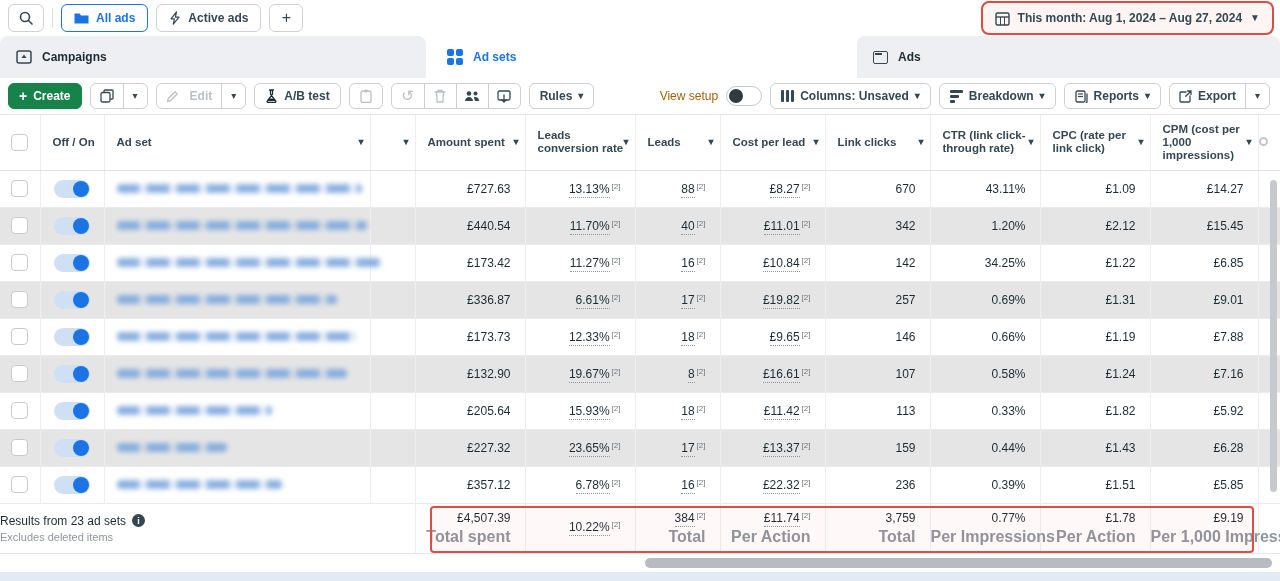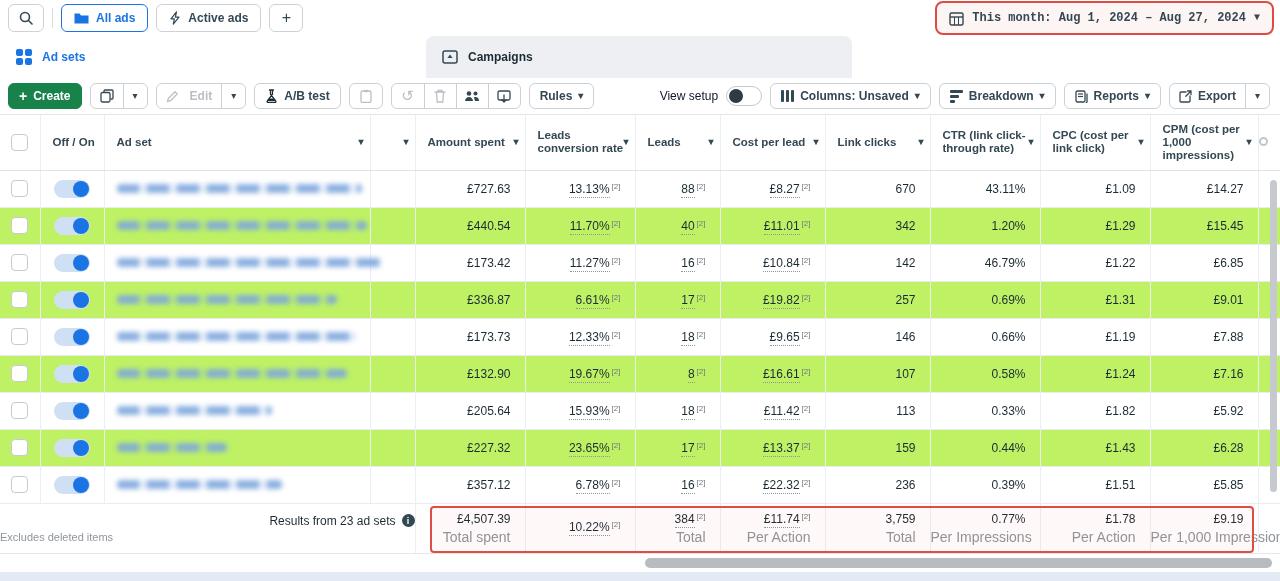--- a/index.html
+++ b/index.html
@@ -11,21 +11,21 @@
   .topbar { display:flex; align-items:center; height:36px; padding:0 6px 0 8px; gap:8px; background:#fff; }
   .iconbtn { display:flex; align-items:center; justify-content:center; width:36px; height:28px;
              border:1px solid #ced2d6; border-radius:6px; background:#fff; color:#344854; cursor:pointer; }
   .vdiv { width:1px; height:20px; background:#dadde1; }
   .chip { display:flex; align-items:center; gap:7px; height:28px; padding:0 12px; border:1px solid #ced2d6;
           border-radius:6px; background:#fff; font-weight:700; color:#344854; cursor:pointer; white-space:nowrap; }
   .chip.active { border-color:#1b74e4; color:#1b74e4; }
   .chip .ic { display:flex; }
   .datechip { margin-left:auto; display:flex; align-items:center; gap:8px; height:34px; padding:0 12px;
               border:2px solid #dd4b42; border-radius:8px; background:rgba(221,75,66,0.06);
-              font-weight:700; color:#344854; cursor:pointer; white-space:nowrap;font-family:Liberation Mono, monospace; }
+              font-weight:700; color:#344854; cursor:pointer; white-space:nowrap; }
   .caret { font-size:10px; color:#344854; line-height:1; }
 
   
   .tabsbar { display:flex; align-items:stretch; height:42px; gap:5px; background:#fff; }
   .tab { display:flex; align-items:center; gap:10px; padding:0 16px; background:#edeff3;
          border-radius:8px 8px 0 0; font-weight:700; color:#1c2b33; cursor:pointer; }
   .tab.t-campaigns { width:426px; }
   .tab.t-adsets { width:421px; background:#fff; color:#1b74e4; }
   .tab.t-ads { flex:1; background:#edeff3; }
   .grid4 { display:grid; grid-template-columns:7px 7px; grid-template-rows:7px 7px; gap:2px; }
@@ -40,56 +40,56 @@
          border-radius:6px; background:#fff; font-weight:700; color:#344854; cursor:pointer; white-space:nowrap; }
   .btn.green { background:#17824a; border-color:#17824a; color:#fff; }
   .split { display:flex; height:26px; border:1px solid #ccd0d5; border-radius:6px; overflow:hidden; background:#fff; }
   .split > div { display:flex; align-items:center; justify-content:center; padding:0 9px; cursor:pointer; }
   .split > div + div { border-left:1px solid #ccd0d5; }
   .disabled { color:#bcc0c4 !important; }
   .igroup { display:flex; height:26px; border:1px solid #ccd0d5; border-radius:6px; overflow:hidden; background:#fff; }
   .igroup > div { display:flex; align-items:center; justify-content:center; width:32px; cursor:pointer; color:#344854; }
   .igroup > div + div { border-left:1px solid #ccd0d5; }
   .right-tools { margin-left:auto; display:flex; align-items:center; gap:8px; }
-  .vs-label { color:#0f172a; font-weight:400; }
+  .vs-label { color:#a16207; font-weight:400; }
   .toggle-off { position:relative; width:36px; height:20px; border:1px solid #c4c8cc; border-radius:10px; background:#fff; cursor:pointer; }
   .toggle-off::after { content:""; position:absolute; left:2px; top:2px; width:14px; height:14px; border-radius:50%; background:#2f3b44; }
   .colsicon { display:flex; gap:2px; }
   .colsicon i { width:3px; height:12px; background:#344854; border-radius:1px; }
   .bdicon { display:flex; flex-direction:column; gap:2px; }
   .bdicon i { height:3px; background:#344854; border-radius:1px; }
   .bdicon i:nth-child(1){width:13px;} .bdicon i:nth-child(2){width:9px;} .bdicon i:nth-child(3){width:5px;}
 
   
   table.grid { table-layout:fixed; width:1280px; border-collapse:collapse; }
   .grid th, .grid td { padding:0; vertical-align:middle; border-right:1px solid #eceef1; }
   .grid th { border-bottom:1px solid #dfe2e6; height:55px; text-align:left; font-weight:700;
              font-size:11.5px; color:#344854; background:#fff; }
   .hc { display:flex; align-items:center; justify-content:space-between; padding:0 6px 0 12px; }
   .hc .hl { line-height:13px; max-height:41px; overflow:hidden; }
   .grid tbody td { height:37px; border-bottom:1px solid #e9ebee; }
-  .grid tbody tr.alt td { background:#bef264; }
+  .grid tbody tr.alt td { background:#e5e5e5; }
   .num { text-align:right; padding-right:14px !important; white-space:nowrap; }
   .dot { border-bottom:1px dotted #8f959b; padding-bottom:1px; }
   sup.fn { font-size:8px; color:#6f767d; margin-left:2px; vertical-align:4px; }
   .cb { display:block; margin:0 auto; width:17px; height:17px; border:1px solid #c6cbd0; border-radius:4px; background:#fff; cursor:pointer; }
   .tgl { position:relative; display:block; margin:0 auto; width:36px; height:18px; border-radius:9px; background:#cfe0f5; cursor:pointer; }
   .tgl::after { content:""; position:absolute; right:1px; top:1px; width:16px; height:16px; border-radius:50%; background:#1b74e4; }
   .nameblur { height:9px; border-radius:4px; margin-left:12px;
               background:repeating-linear-gradient(90deg,#7fa8dd 0 22px, rgba(127,168,221,0.25) 22px 30px);
               filter:blur(2.5px); opacity:0.9; }
   .gearcell { text-align:center; color:#b8bcc1; font-size:11px; border-right:none !important; }
   .ring { display:inline-block; width:9px; height:9px; border:2px solid #c3c7cc; border-radius:50%; }
 
   
   .grid tfoot td { height:50px; border-bottom:1px solid #e5e7ea; border-top:1px solid #dfe2e6; background:#fff; }
   .tval { font-size:12px; color:#1c2b33; white-space:nowrap; }
-  .tsub { font-size:14px; color:#8f959d; margin-top:3px; white-space:nowrap; }
+  .tsub { font-size:16px; color:#8f959d; margin-top:3px; white-space:nowrap;font-weight:bold; }
   .results { padding-left:114px; }
-  .results .r1 { font-weight:400; color:#1c2b33; display:flex; align-items:center; gap:6px;justify-content:flex-end; }
+  .results .r1 { font-weight:400; color:#1c2b33; display:flex; align-items:center; gap:6px; }
   .results .r2 { color:#8f959d; font-size:11px; margin-top:3px; }
   .info-i { display:inline-flex; align-items:center; justify-content:center; width:13px; height:13px; border-radius:50%;
             background:#344854; color:#fff; font-size:9px; font-weight:700; font-style:normal; }
 
   
   .hscroll { position:absolute; left:645px; top:558px; width:627px; height:10px; background:#b8bbc0; border-radius:5px; }
   .bluestrip { position:absolute; left:0; bottom:0; width:1280px; height:9px; background:#e2ebf5; }
   .vscroll { position:absolute; right:3px; top:180px; width:7px; height:312px; background:#c6c9ce; border-radius:4px; }
   .annot-totals { position:absolute; left:430px; top:506px; width:824px; height:47px; border:2px solid #dd4f44;
                   border-radius:4px; background:rgba(221,79,68,0.04); pointer-events:none; }
@@ -137,37 +137,41 @@
             <line x1="5.5" y1="6" x2="5.5" y2="14" stroke="#344854" stroke-width="1"></line>
             <line x1="9.5" y1="6" x2="9.5" y2="14" stroke="#344854" stroke-width="1"></line>
           </svg>
       </span>
       <span>This month: Aug 1, 2024 – Aug 27, 2024</span>
       <span class="caret">▼</span>
     </div>
   </div>
 
   <div class="tabsbar">
-    <div class="tab t-adsets">
-      <span class="grid4">
-          <i></i>
-          <i></i>
-          <i></i>
-          <i></i>
-        </span>
-      <span>Ad sets</span>
-    </div>
     <div class="tab t-campaigns">
       <span>
         <svg width="16" height="14" viewBox="0 0 16 14">
             <rect x="1" y="1" width="14" height="12" rx="2" fill="none" stroke="#344854" stroke-width="1.5"></rect>
             <path d="M8 4.5 10.5 8h-5z" fill="#344854"></path>
           </svg>
       </span>
       <span>Campaigns</span>
+    </div>
+    <div class="tab t-adsets">
+      <span class="grid4">
+          <i></i>
+          <i></i>
+          <i></i>
+          <i></i>
+        </span>
+      <span>Ad sets</span>
+    </div>
+    <div class="tab t-ads">
+      <span class="winicon"></span>
+      <span>Ads</span>
     </div>
   </div>
 
   <div class="toolbar">
     <div class="btn green">
       <span style="font-size:14px;">+</span>
       <span>Create</span>
     </div>
     <div class="split">
       <div>
@@ -367,21 +371,21 @@
             </div>
           </th>
         <th>
             <div class="hc">
               <span class="hl">CTR (link click-through rate)</span>
               <span class="caret">▾</span>
             </div>
           </th>
         <th>
             <div class="hc">
-              <span class="hl">CPC (cost per link click)</span>
+              <span class="hl">CPC (rate per link click)</span>
               <span class="caret">▾</span>
             </div>
           </th>
         <th>
             <div class="hc">
               <span class="hl">CPM (cost per 1,000 impressions)</span>
               <span class="caret">▾</span>
             </div>
           </th>
         <th class="gearcell"><span class="ring"></span></th>
@@ -419,41 +423,41 @@
       <td>
             <div class="nameblur" style="width: 250px;"></div>
           </td>
       <td></td>
       <td class="num">£440.54</td>
       <td class="num"><span class="dot">11.70%</span><sup class="fn">[2]</sup></td>
       <td class="num"><span class="dot">40</span><sup class="fn">[2]</sup></td>
       <td class="num"><span class="dot">£11.01</span><sup class="fn">[2]</sup></td>
       <td class="num">342</td>
       <td class="num">1.20%</td>
-      <td class="num">£1.29</td>
+      <td class="num">£2.12</td>
       <td class="num">£15.45</td>
       <td style="border-right:none;"></td>
     </tr>
         <tr>
       <td>
             <span class="cb"></span>
           </td>
       <td>
             <span class="tgl"></span>
           </td>
       <td>
             <div class="nameblur" style="width: 265px;"></div>
           </td>
       <td></td>
       <td class="num">£173.42</td>
       <td class="num"><span class="dot">11.27%</span><sup class="fn">[2]</sup></td>
       <td class="num"><span class="dot">16</span><sup class="fn">[2]</sup></td>
       <td class="num"><span class="dot">£10.84</span><sup class="fn">[2]</sup></td>
       <td class="num">142</td>
-      <td class="num">46.79%</td>
+      <td class="num">34.25%</td>
       <td class="num">£1.22</td>
       <td class="num">£6.85</td>
       <td style="border-right:none;"></td>
     </tr>
         <tr class="alt">
       <td>
             <span class="cb"></span>
           </td>
       <td>
             <span class="tgl"></span>

